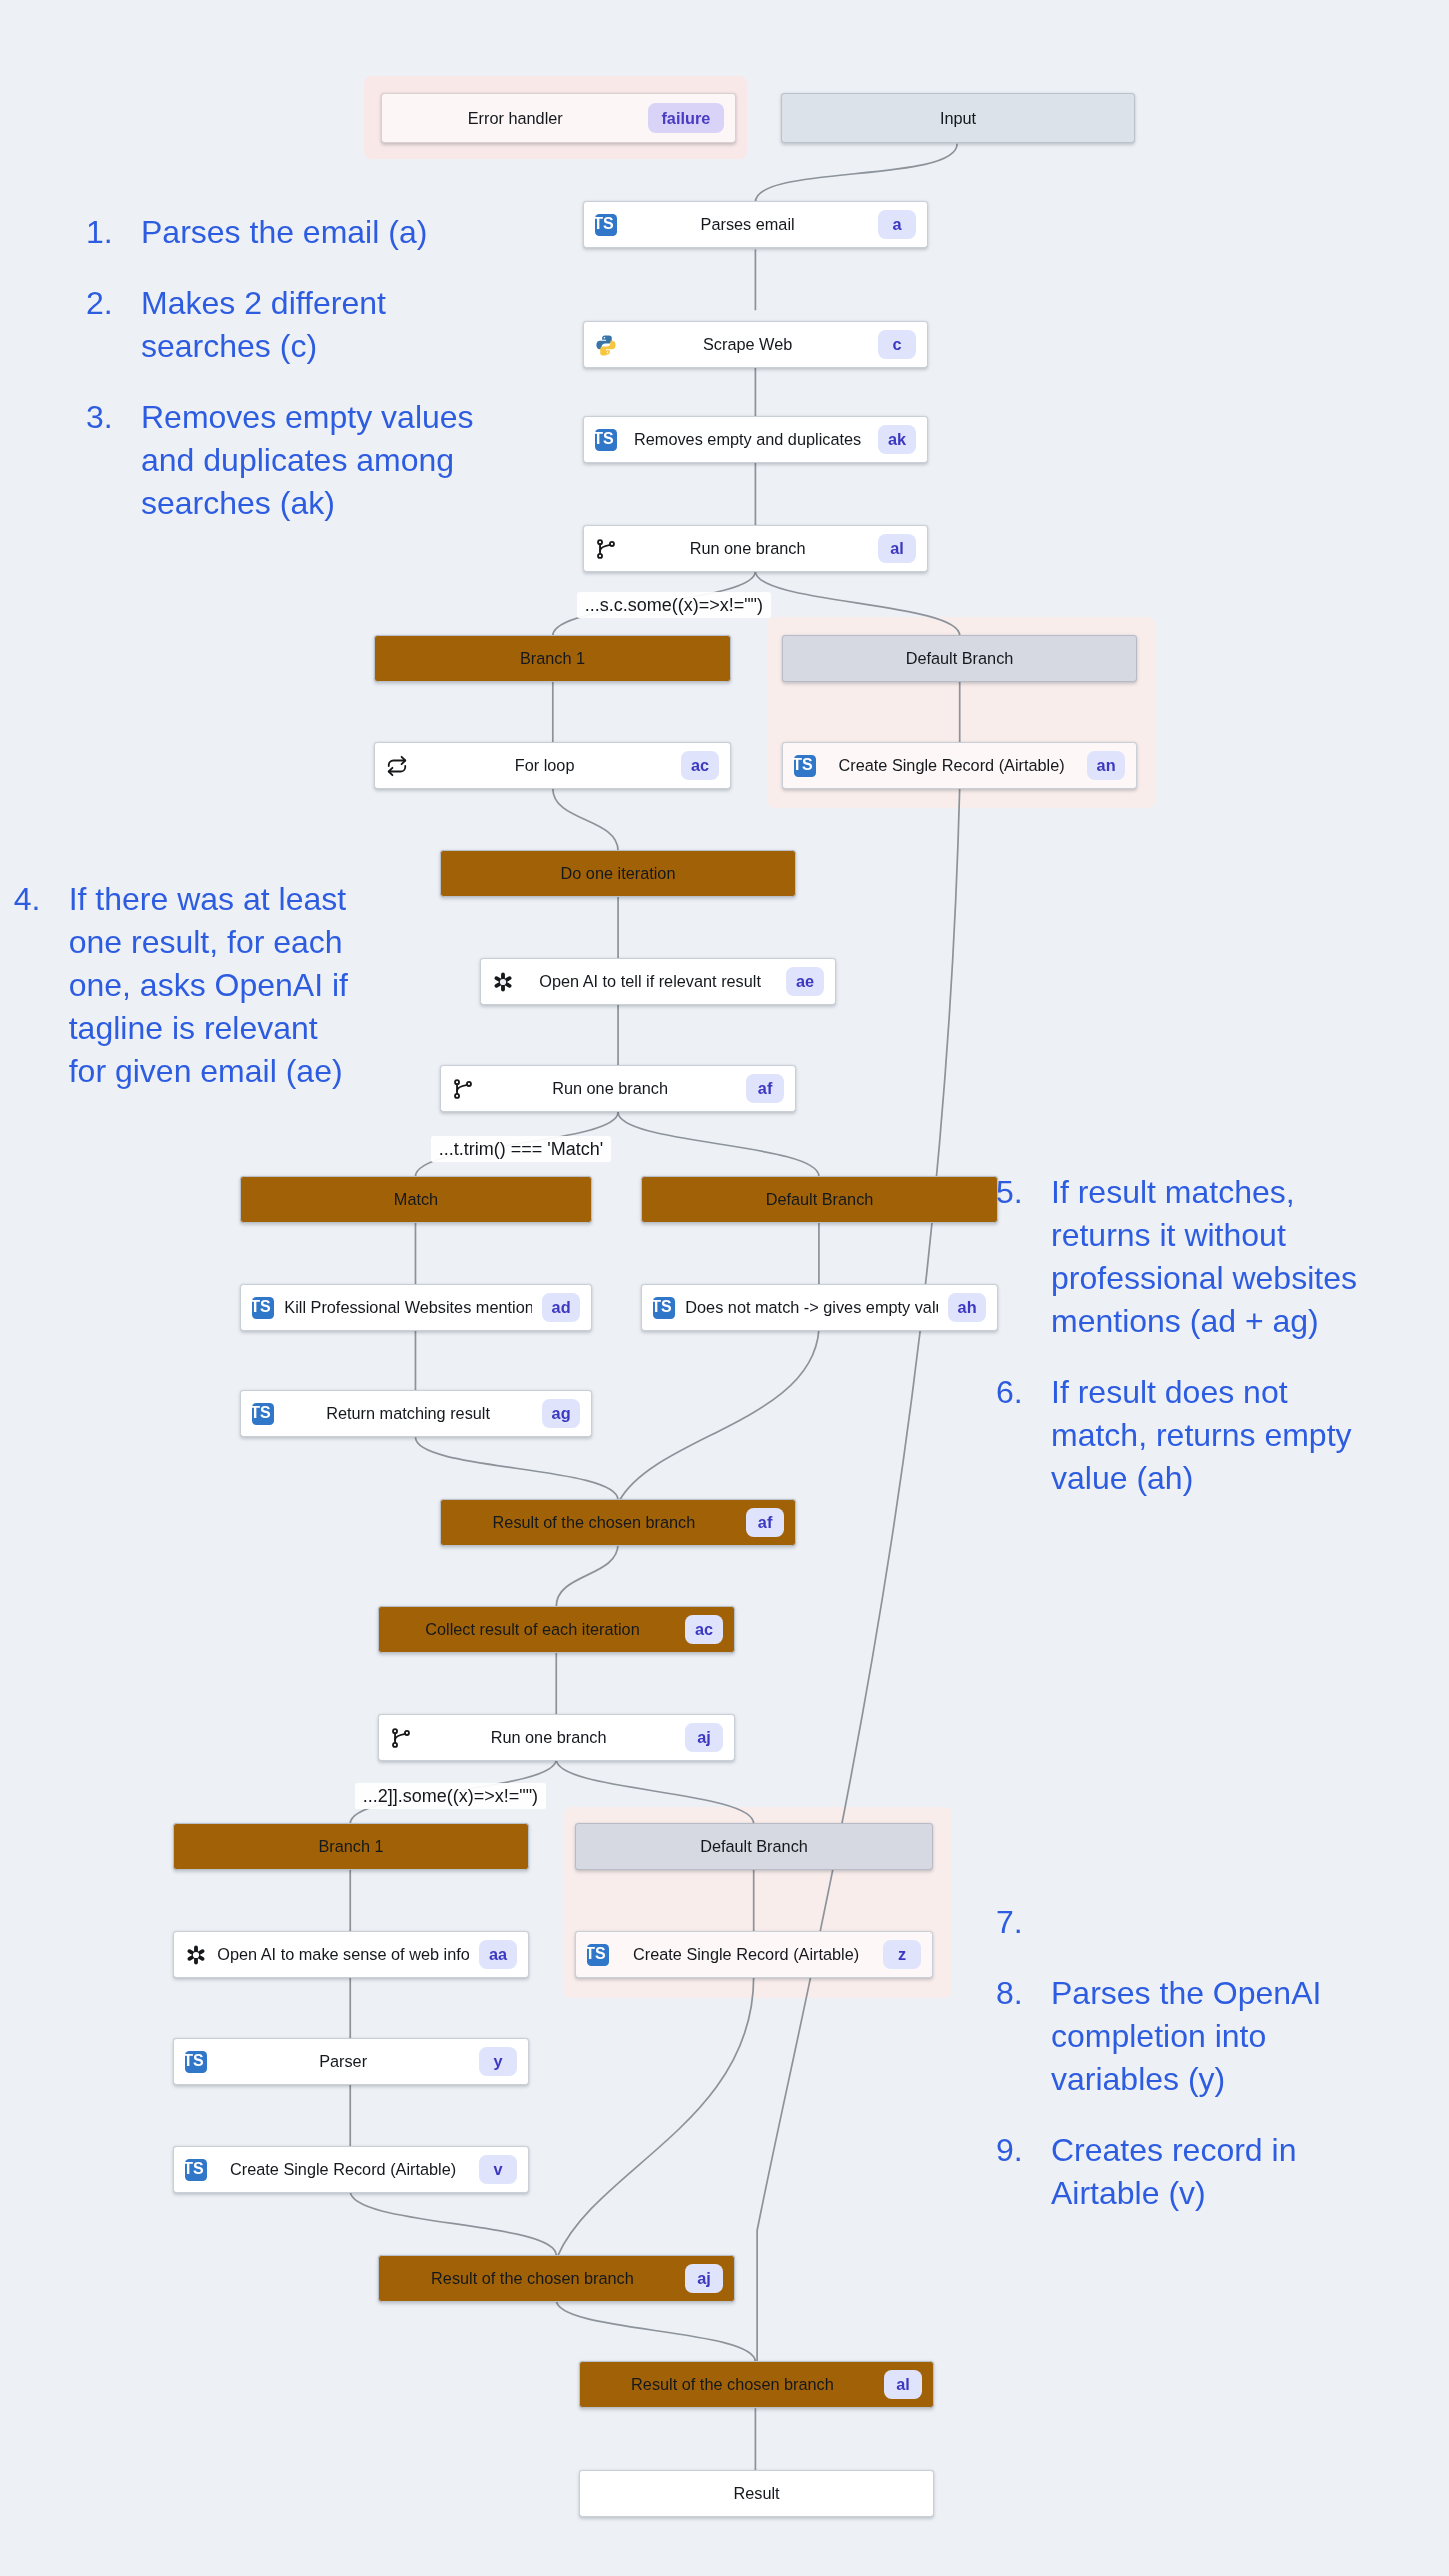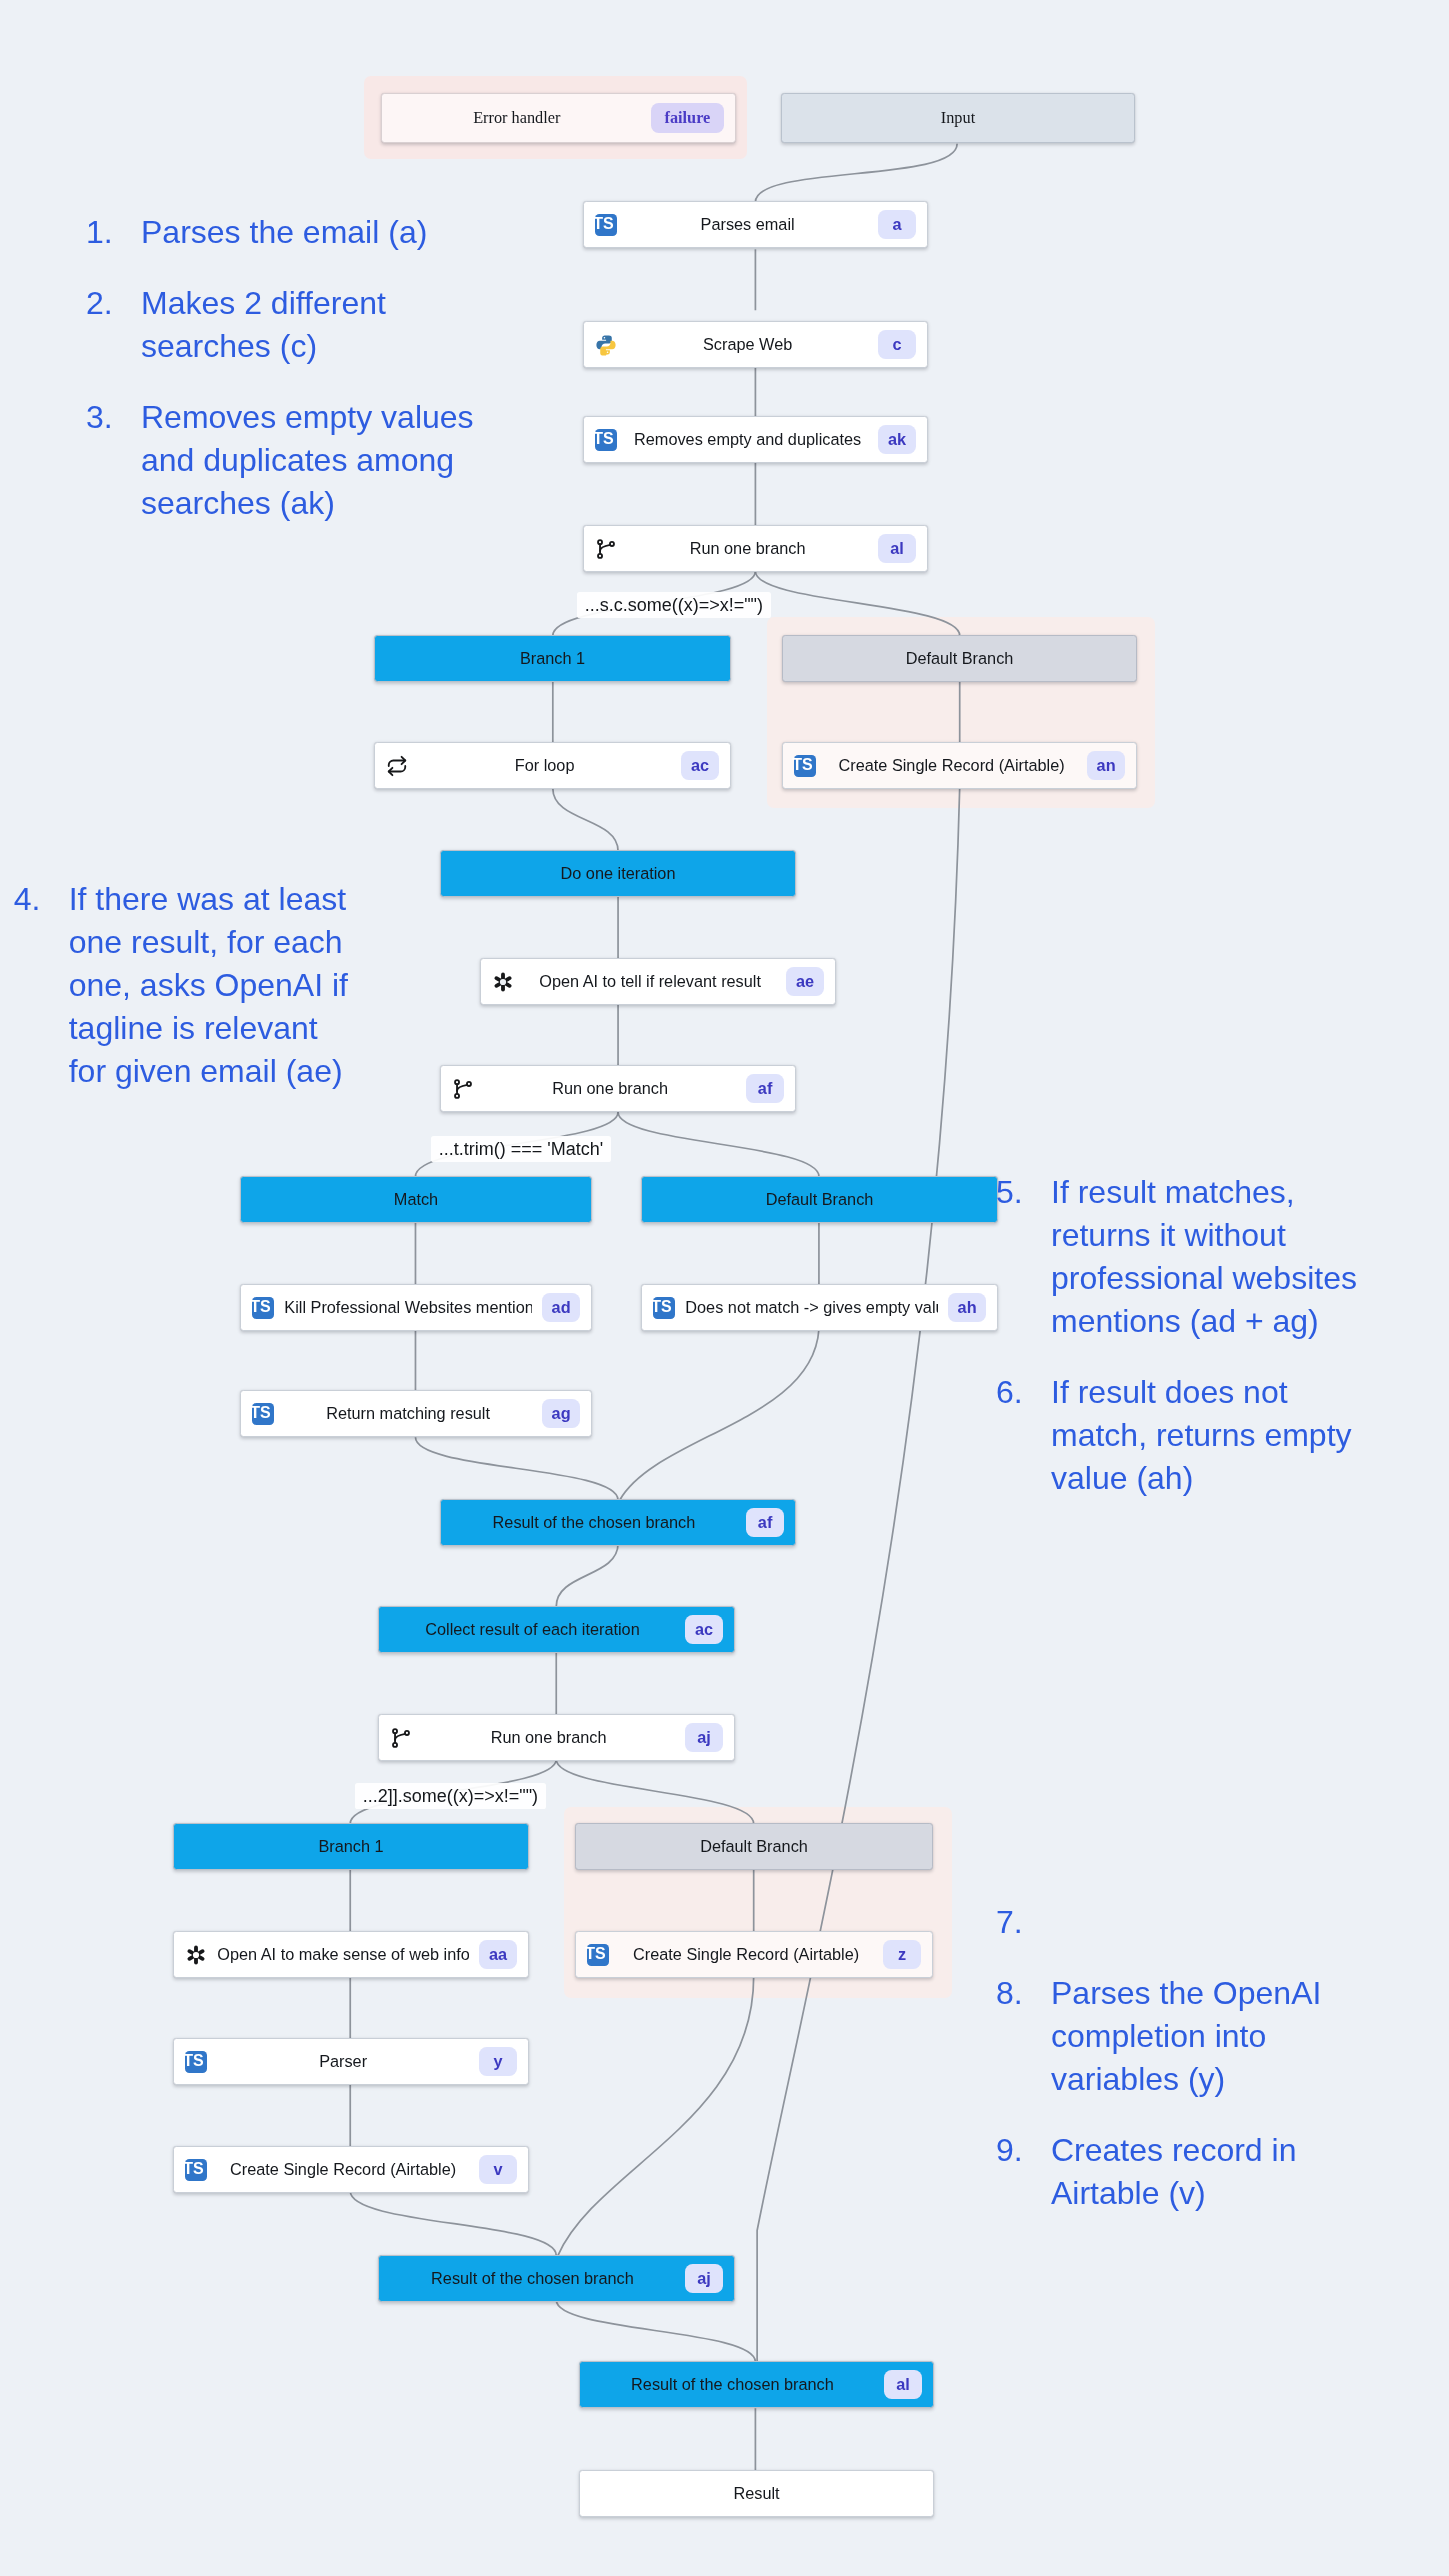--- a/index.html
+++ b/index.html
@@ -20,26 +20,26 @@
     display:flex;align-items:center;gap:10.3px;padding:0 11px;
     background:#ffffff;border:0.9px solid #c9cfd7;border-radius:3.4px;
     box-shadow:0 1.7px 3.4px rgba(40,45,60,.22), 0 0 0.9px rgba(40,45,60,.12);
   }
   .node .lbl{flex:1;text-align:center;font-size:16.3px;font-weight:500;color:#15181d;white-space:nowrap;overflow:hidden;}
   .badge{
     flex:none;min-width:19px;text-align:center;padding:5.2px 9.4px;
     background:#dfe3fc;border-radius:7.7px;color:#3c39c0;font-weight:bold;font-size:16.3px;
   }
   .badge.failure{background:#d9d4f7;color:#4a3bc5;padding:5.2px 13.7px;}
-  .node.hdr{background:#0ea5e9;border-color:#b9c1cb;}
+  .node.hdr{background:#a16207;border-color:#b9c1cb;}
   .node.hdr-lav{background:#d6d9e1;border-color:#b6bbc6;}
   .node.input-fill{background:#dbe2ea;border-color:#b9c2cd;}
   .node.err-fill{background:#fdf6f6;border-color:#d9d0d2;}
   .node.pink-fill{background:#fdf8f7;}
-  .node.tall{height:50px;font-family:Liberation Serif, serif;}
+  .node.tall{height:50px;}
 
   .ic{flex:none;width:22px;height:22px;}
   .ic-ts{
     background:#3076c9;border-radius:4.3px;color:#fff;font-weight:bold;font-size:16px;
     display:flex;align-items:flex-end;justify-content:flex-end;padding:3.4px;box-sizing:border-box;
     line-height:1;
   }
   .ic svg{display:block;width:22px;height:22px;}
 
   .cond{

